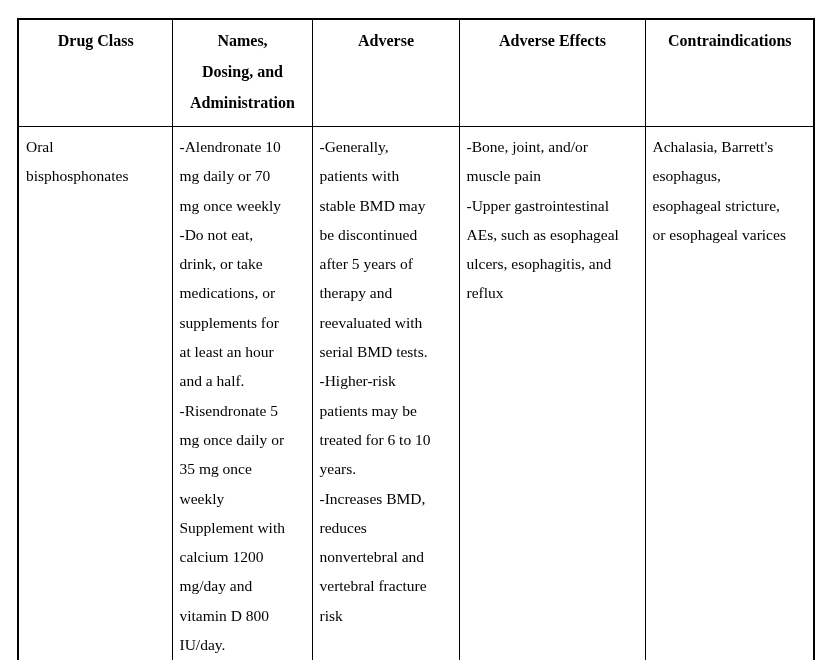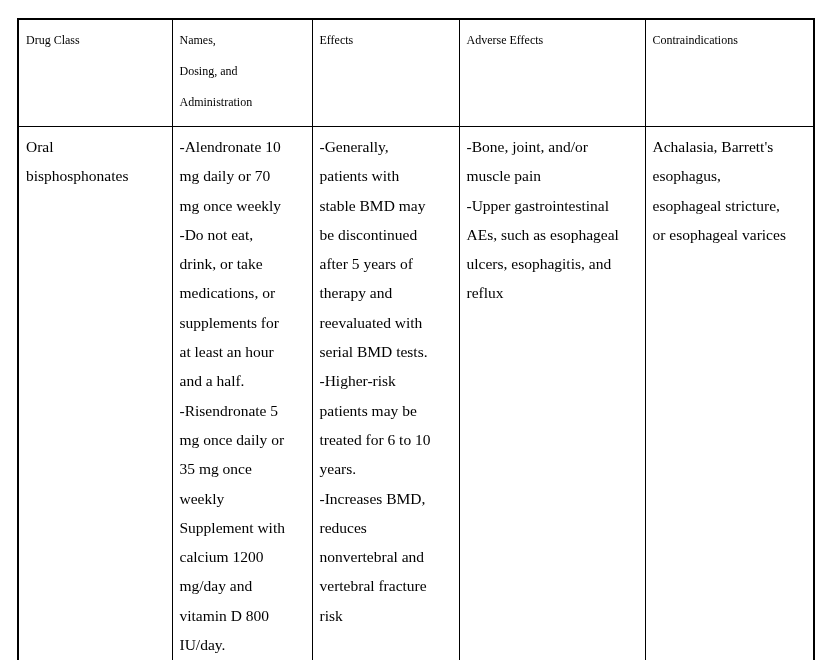--- a/index.html
+++ b/index.html
@@ -28,24 +28,25 @@
   table.drug-table th,
   table.drug-table td {
     border: 1px solid #000000;
     vertical-align: top;
     text-align: left;
     padding: 5px 6px 8px 7px;
     white-space: pre-line;
     overflow: hidden;
   }
   table.drug-table th {
-    font-size: 12px;
-    font-weight: normal;
+    font-size: 16px;
+    font-weight: bold;
     line-height: 31px;
     height: 82px;
+    text-align: center;
   }
   table.drug-table td {
     font-size: 15.5px;
     font-weight: normal;
     line-height: 29.3px;
     height: 516px;
   }
   .col-drug-class       { width: 154px; }
   .col-names-dosing     { width: 140px; }
   .col-efficacy         { width: 147px; }
@@ -63,21 +64,21 @@
       <col class="col-efficacy">
       <col class="col-adverse-effects">
       <col class="col-contraindications">
     </colgroup>
     <thead>
       <tr>
         <th>Drug Class</th>
         <th>Names,
 Dosing, and
 Administration</th>
-        <th>Effects</th>
+        <th>Adverse</th>
         <th>Adverse Effects</th>
         <th>Contraindications</th>
       </tr>
     </thead>
     <tbody>
       <tr>
         <td>Oral
 bisphosphonates</td>
         <td>-Alendronate 10
 mg daily or 70

